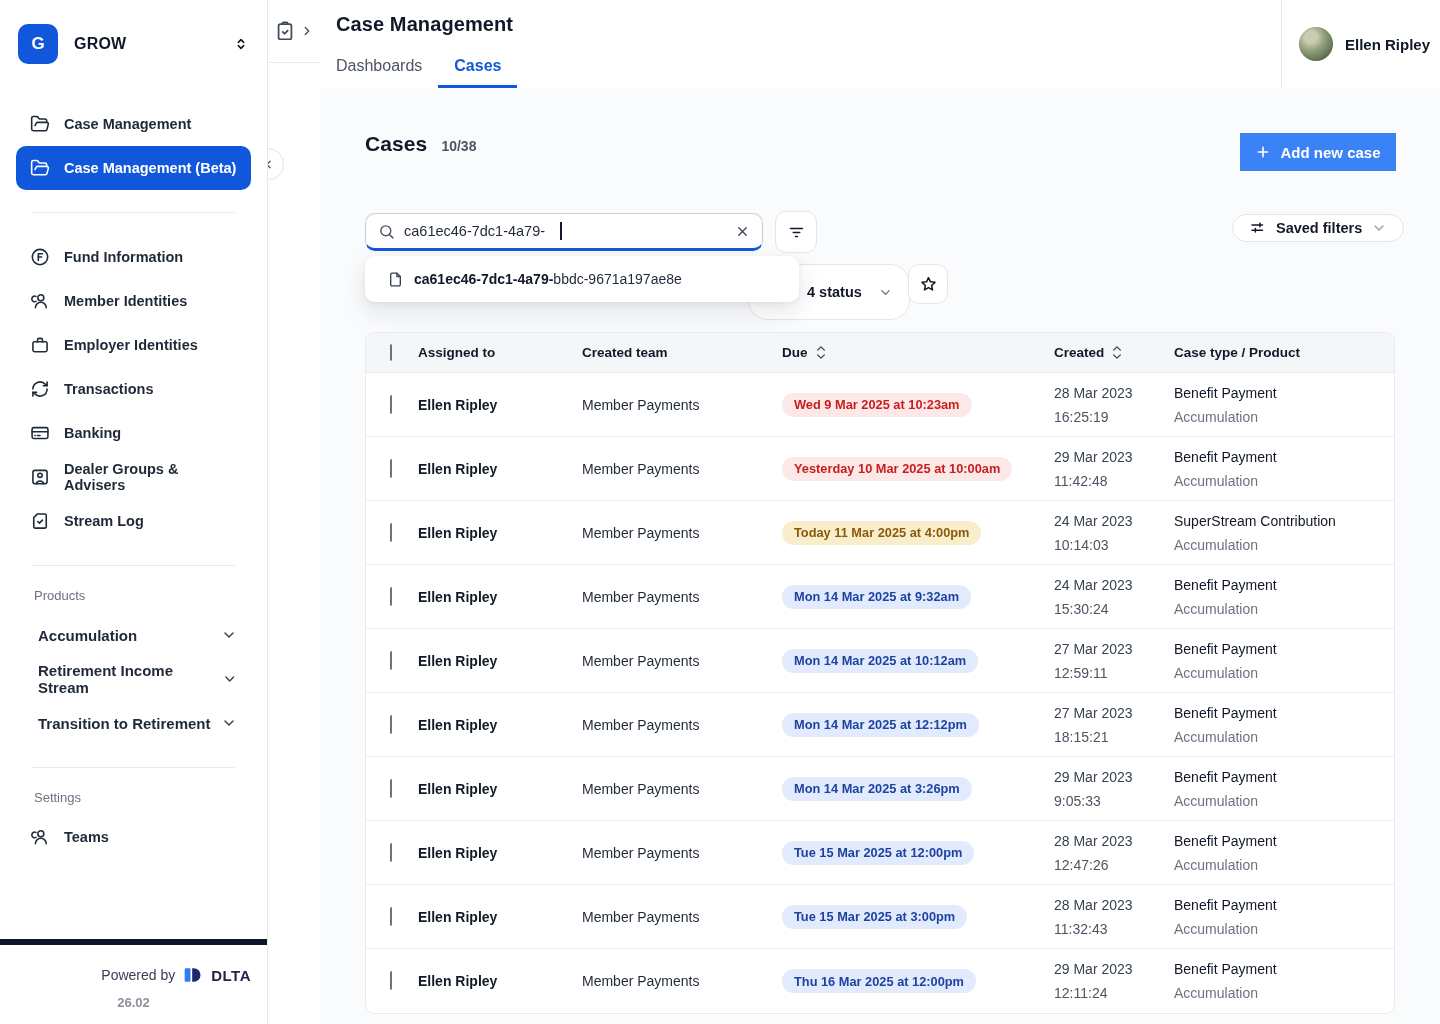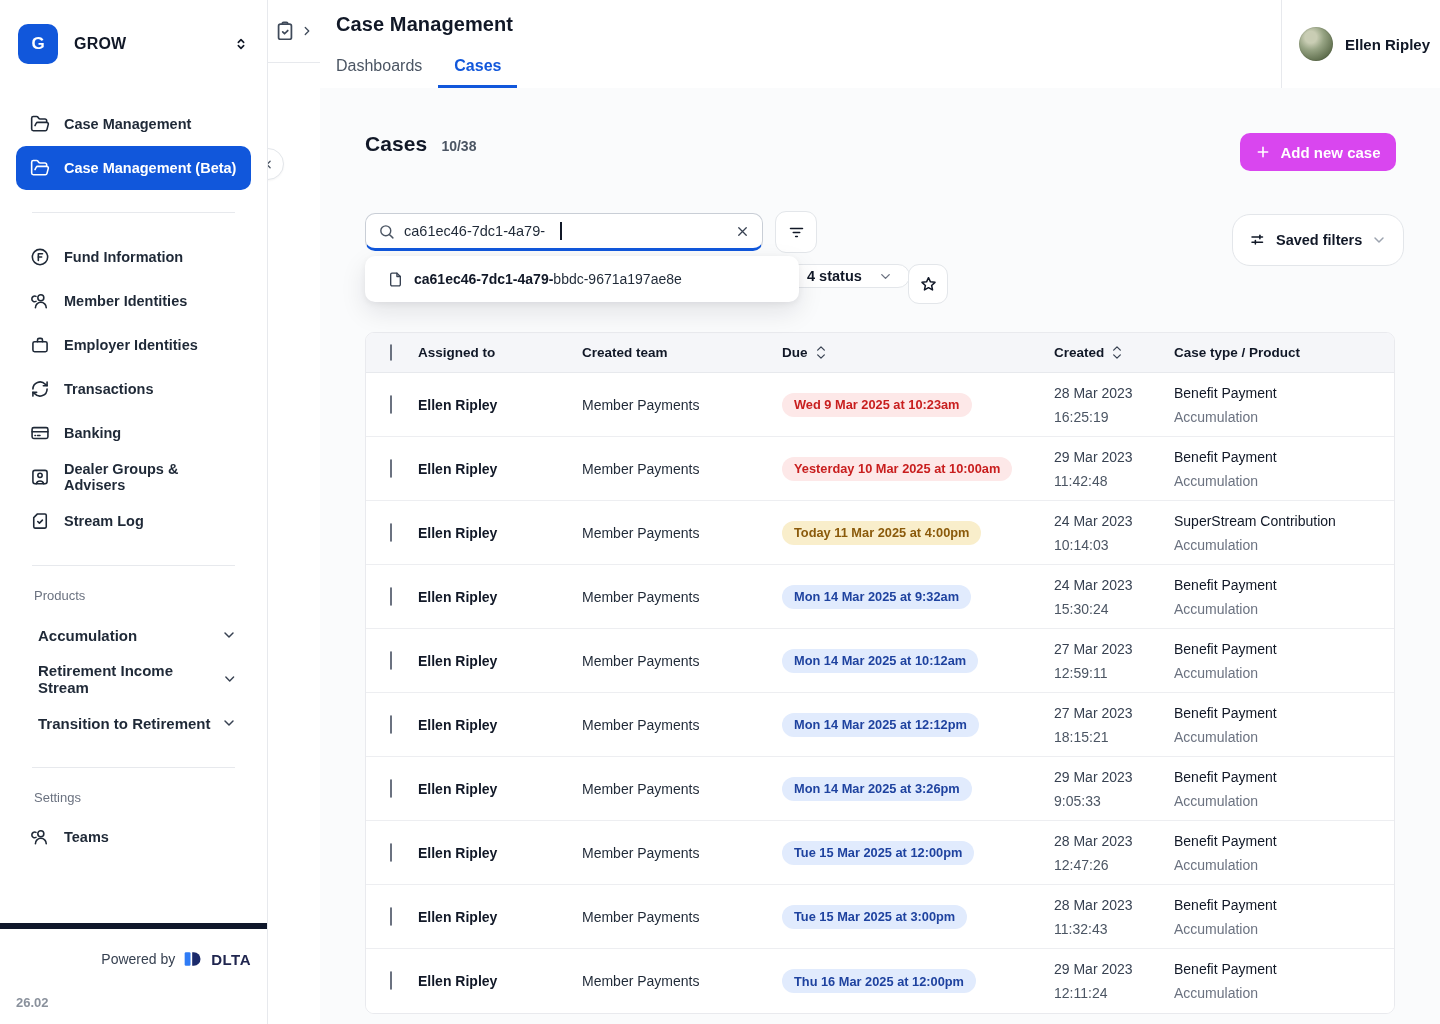--- a/index.html
+++ b/index.html
@@ -18,21 +18,21 @@
   .nav { padding:38px 16px 0 16px; }
   .nav-item { display:flex; align-items:center; gap:14px; height:44px; padding:0 14px; border-radius:10px; color:#1F2937; font-size:14.5px; font-weight:600; cursor:pointer; }
   .nav-item svg { flex:0 0 auto; }
   .nav-item.active { background:#1157DB; color:#fff; }
   .side-divider { height:1px; background:#E7E9ED; margin:22px 16px; }
   .section-label { padding:0 18px; font-size:13px; color:#6B7280; margin-bottom:10px; }
   .prod-item { display:flex; align-items:center; justify-content:space-between; height:44px; padding:0 14px 0 22px; font-size:15px; font-weight:600; color:#1F2937; cursor:pointer; }
   .side-footer { position:absolute; left:0; bottom:0; width:100%; border-top:6px solid #0f172a; padding:20px 16px 14px; }
   .powered { display:flex; align-items:center; justify-content:flex-end; gap:8px; font-size:14px; color:#374151; }
   .dlta-word { font-weight:800; font-size:15px; color:#20264F; letter-spacing:.5px; }
-  .version { text-align:left; font-size:13px; font-weight:600; color:#8A919C; margin-top:26px; }
+  .version { text-align:center; font-size:13px; font-weight:600; color:#8A919C; margin-top:10px; }
 
   
   .gutter { position:absolute; left:268px; top:0; width:52px; height:1024px; background:#fff; z-index:3; }
   .gutter-head { height:63px; border-bottom:1px solid #E7E9ED; display:flex; align-items:center; justify-content:center; gap:4px; color:#3F4A5A; }
   .collapse-btn { position:absolute; left:-16px; top:148px; width:32px; height:32px; border-radius:50%; background:#fff; border:1px solid #E3E6EA; display:flex; align-items:center; justify-content:center; color:#4B5563; cursor:pointer; box-shadow:0 1px 2px rgba(0,0,0,.04); }
 
   
   .header { position:absolute; left:320px; top:0; width:961px; height:88px; background:#fff; z-index:2; }
   .page-title { position:absolute; left:16px; top:13px; font-size:20px; font-weight:700; letter-spacing:.1px; }
   .tabs { position:absolute; left:16px; bottom:0; display:flex; gap:16px; }
@@ -40,39 +40,39 @@
   .tab.active { color:#1157DB; font-weight:600; padding-left:16px; padding-right:16px; border-bottom:3px solid #1157DB; padding-bottom:10px; }
   .user-area { position:absolute; right:0; top:0; width:159px; height:88px; background:#fff; border-left:1px solid #E7E9ED; display:flex; align-items:center; gap:12px; padding-left:17px; z-index:2; }
   .avatar { width:34px; height:34px; border-radius:50%; background:radial-gradient(circle at 35% 30%, #c9cdb4 0 18%, #96a383 40%, #5f6e4d 75%, #47543a 100%); box-shadow:inset 0 0 0 1px rgba(0,0,0,.06); cursor:pointer; }
   .user-name { font-size:15px; font-weight:600; }
 
   
   .content { position:absolute; left:320px; top:88px; width:1120px; height:936px; background:#FAFBFC; z-index:1; }
   .cases-head { position:absolute; left:45px; top:44px; display:flex; align-items:baseline; gap:14px; }
   .cases-title { font-size:21px; font-weight:800; letter-spacing:.1px; }
   .cases-count { font-size:14px; font-weight:600; color:#4B5563; }
-  .add-btn { position:absolute; left:920px; top:45px; width:156px; height:38px; background:#d946ef; border:none; border-radius:10px; color:#fff; font-family:inherit; font-size:15px; font-weight:700; display:flex; align-items:center; justify-content:center; gap:9px; cursor:pointer; }
+  .add-btn { position:absolute; left:920px; top:45px; width:156px; height:38px; background:#3b82f6; border:none; border-radius:0; color:#fff; font-family:inherit; font-size:15px; font-weight:700; display:flex; align-items:center; justify-content:center; gap:9px; cursor:pointer; }
 
   .search-box { position:absolute; left:45px; top:125px; width:398px; height:38px; background:#fff; border:1px solid #C9CED6; border-bottom:3px solid #1157DB; border-radius:10px; display:flex; align-items:center; padding:0 12px; gap:9px; cursor:text; }
   .search-text { font-size:14.5px; color:#1F2937; white-space:nowrap; }
   .caret { width:1.5px; height:18px; background:#111827; margin-left:6px; }
   .search-clear { margin-left:auto; color:#374151; cursor:pointer; display:flex; }
 
   .filter-btn { position:absolute; left:455px; top:123px; width:42px; height:42px; background:#fff; border:1px solid #E3E6EA; border-radius:11px; display:flex; align-items:center; justify-content:center; color:#111827; cursor:pointer; }
 
-  .status-chip { position:absolute; left:428px; top:176px; height:24px; background:#fff; border:1px solid #E3E6EA; border-radius:20px; display:flex; align-items:center; padding:0 16px; gap:10px; cursor:pointer; z-index:5; }
+  .status-chip { position:absolute; left:428px; top:176px; height:56px; background:#fff; border:1px solid #E3E6EA; border-radius:20px; display:flex; align-items:center; padding:0 16px; gap:10px; cursor:pointer; z-index:5; }
   .chip-dots { display:flex; }
   .chip-dot { width:14px; height:14px; border-radius:50%; border:1.5px solid #fff; }
   .chip-dot + .chip-dot { margin-left:-5px; }
   .chip-label { font-size:14.5px; font-weight:600; }
   .status-chip .chev { color:#6B7280; margin-left:6px; }
 
   .star-btn { position:absolute; left:588px; top:176px; width:40px; height:40px; background:#fff; border:1px solid #E3E6EA; border-radius:11px; display:flex; align-items:center; justify-content:center; color:#111827; cursor:pointer; z-index:5; }
 
-  .saved-filters { position:absolute; left:912px; top:126px; height:52px; background:#fff; border:1px solid #E3E6EA; border-radius:18px; display:flex; align-items:center; padding:0 16px; gap:9px; cursor:pointer; }
+  .saved-filters { position:absolute; left:912px; top:126px; height:28px; background:#fff; border:1px solid #E3E6EA; border-radius:18px; display:flex; align-items:center; padding:0 16px; gap:9px; cursor:pointer; }
   .saved-filters .lbl { font-size:14.5px; font-weight:700; }
   .saved-filters .chev { color:#9CA3AF; }
 
   .suggest { position:absolute; left:45px; top:168px; width:434px; background:#fff; border-radius:10px; box-shadow:0 10px 26px rgba(16,24,40,.10), 0 2px 6px rgba(16,24,40,.06); z-index:30; padding:2px 0; }
   .sug-item { display:flex; align-items:center; gap:10px; height:42px; padding:0 22px; font-size:14px; cursor:pointer; color:#1F2937; }
   .sug-item .doc { color:#374151; flex:0 0 auto; }
   .sug-bold { font-weight:700; color:#111827; }
 
   
   .case-table { position:absolute; left:45px; top:244px; width:1030px; border:1px solid #E9EAEE; border-radius:9px; background:#fff; overflow:hidden; }

